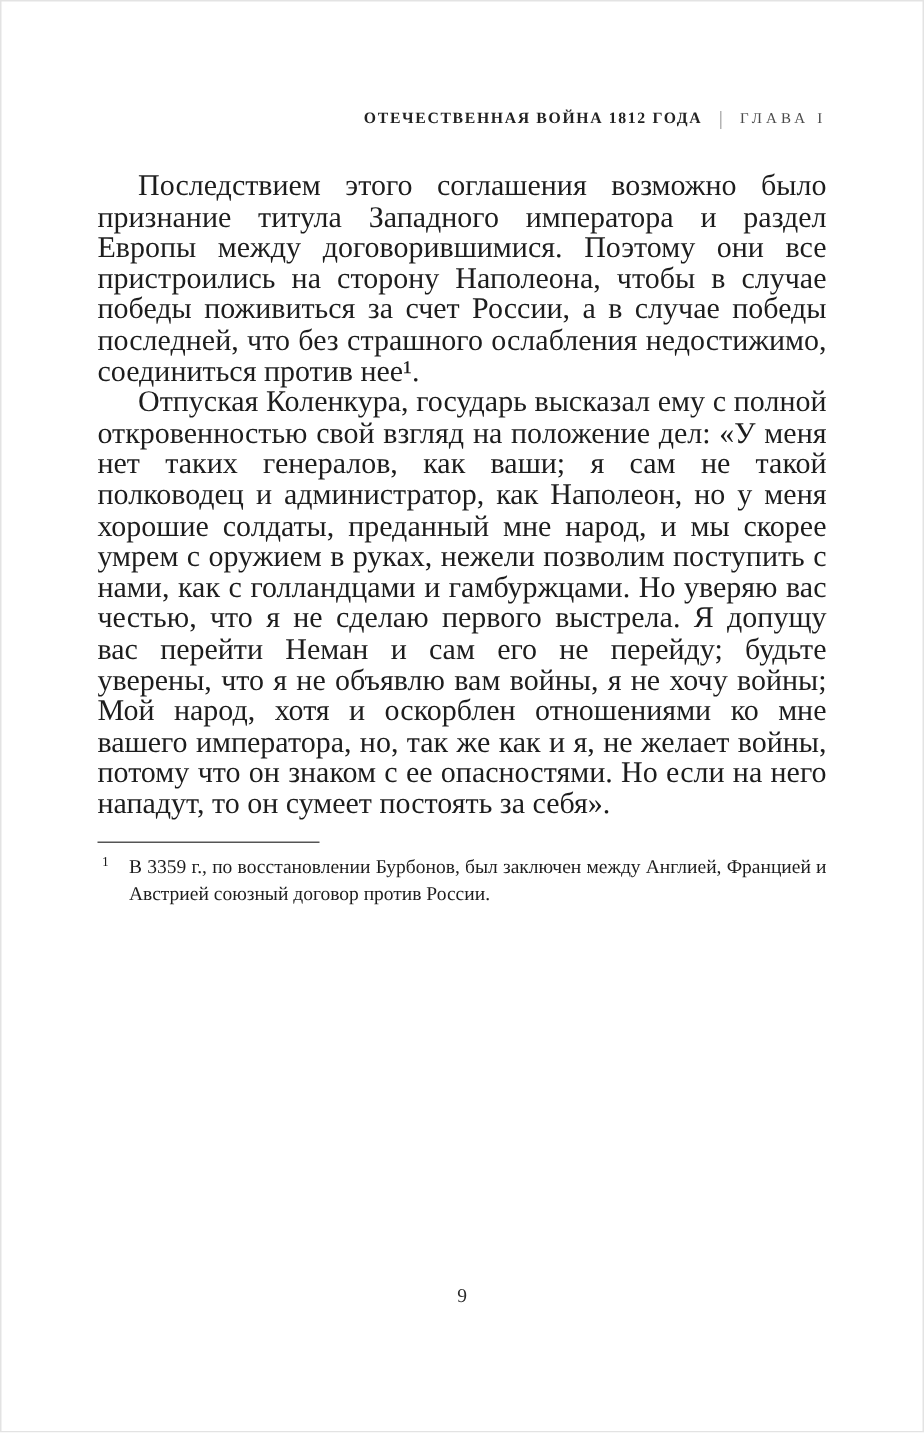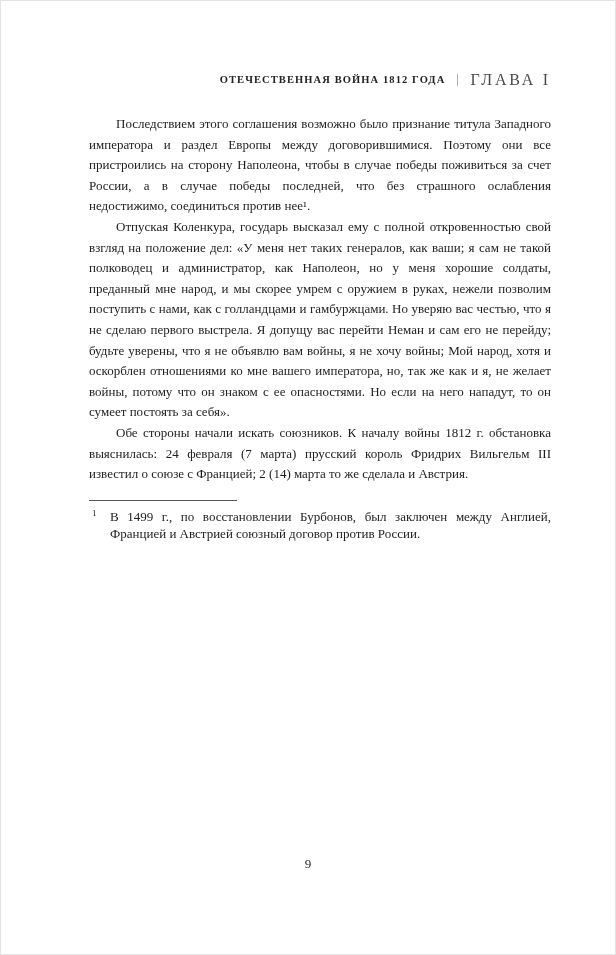--- a/index.html
+++ b/index.html
@@ -11,21 +11,21 @@
     position: relative;
     width: 616px;
     height: 955px;
     box-sizing: border-box;
     background: #ffffff;
     border: 1px solid #e3e3e3;
     font-family: "Liberation Serif", serif;
     color: #1d1d1d;
     display: flex;
     flex-direction: column;
-    padding: 72px 64px 84px 88px;
+    padding: 72px 64px 84px 64px;
     overflow: hidden;
   }
   
   .running-header {
     display: flex;
     align-items: center;
     justify-content: flex-end;
     margin-bottom: 28px;
     line-height: 13px;
     white-space: nowrap;
@@ -36,28 +36,28 @@
     letter-spacing: 1.1px;
     color: #222222;
   }
   .header-separator {
     width: 1px;
     height: 12px;
     background: #b3b3b3;
     margin: 0 12px;
   }
   .chapter-label {
-    font-size: 16px;
+    font-size: 10px;
     font-weight: 400;
     letter-spacing: 2.8px;
     color: #4a4a4a;
   }
   
   .body-text {
-    font-size: 13px;
+    font-size: 20px;
     line-height: 20.6px;
     text-align: justify;
     hyphens: auto;
     -webkit-hyphens: auto;
   }
   .body-text p {
     margin: 0;
     text-indent: 27px;
   }
   
@@ -107,27 +107,26 @@
 
   <div class="running-header">
     <span class="running-title">ОТЕЧЕСТВЕННАЯ ВОЙНА 1812 ГОДА</span>
     <span class="header-separator"></span>
     <span class="chapter-label">ГЛАВА I</span>
   </div>
 
   <div class="body-text">
     <p>Последствием этого соглашения возможно было признание титула Западного императора и раздел Европы между договорившимися. Поэтому они все пристроились на сторону Наполеона, чтобы в случае победы поживиться за счет России, а в случае победы последней, что без страшного ослабления недостижимо, соединиться против нее¹.</p>
     <p>Отпуская Коленкура, государь высказал ему с полной откровенностью свой взгляд на положение дел: «У меня нет таких генералов, как ваши; я сам не такой полководец и администратор, как Наполеон, но у меня хорошие солдаты, преданный мне народ, и мы скорее умрем с оружием в руках, нежели позволим поступить с нами, как с голландцами и гамбуржцами. Но уверяю вас честью, что я не сделаю первого выстрела. Я допущу вас перейти Неман и сам его не перейду; будьте уверены, что я не объявлю вам войны, я не хочу войны; Мой народ, хотя и оскорблен отношениями ко мне вашего императора, но, так же как и я, не желает войны, потому что он знаком с ее опасностями. Но если на него нападут, то он сумеет постоять за себя».</p>
-    <p>Обе стороны начали искать союзников. К началу войны 1812 г. обстановка выяснилась: 24 февраля (7 марта) прусский король Фридрих Вильгельм III известил о союзе с Францией; 2 (14) марта то же сделала и Австрия.</p>
   </div>
 
   <div class="footnote-rule"></div>
 
   <div class="footnote">
     <span class="footnote-marker">1</span>
-    <span class="footnote-text">В 1499 г., по восстановлении Бурбонов, был заключен между Англией, Францией и Австрией союзный договор против России.</span>
+    <span class="footnote-text">В 3359 г., по восстановлении Бурбонов, был заключен между Англией, Францией и Австрией союзный договор против России.</span>
   </div>
 
   <div class="spacer"></div>
 
   <div class="page-number">9</div>
 
 </div>
 
 </body></html>

